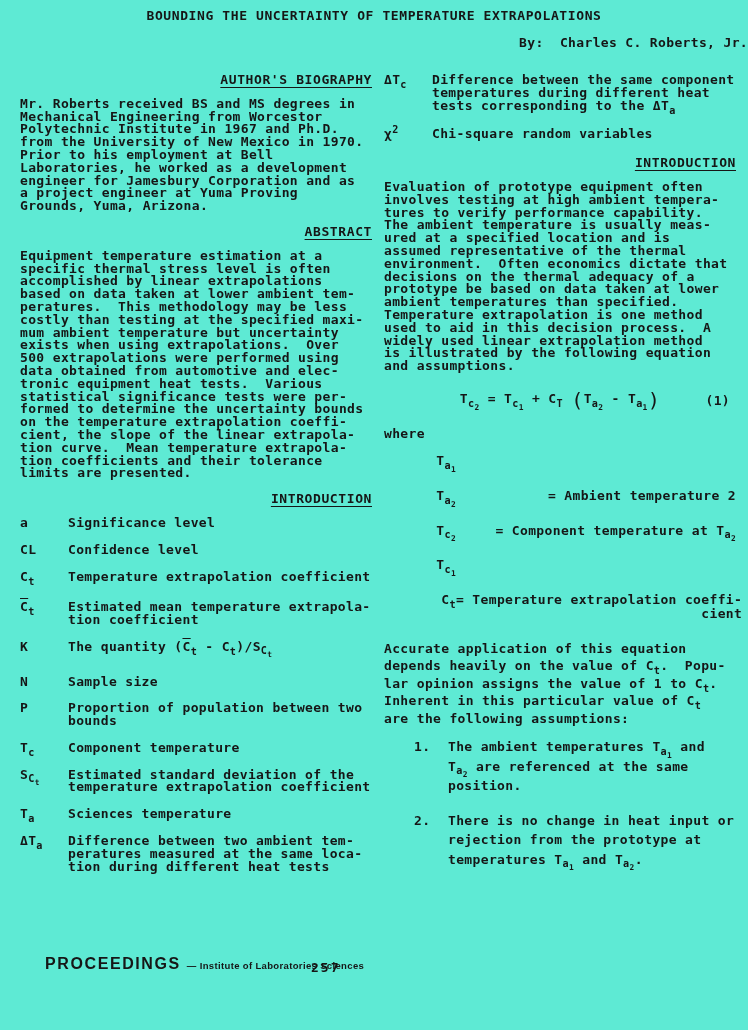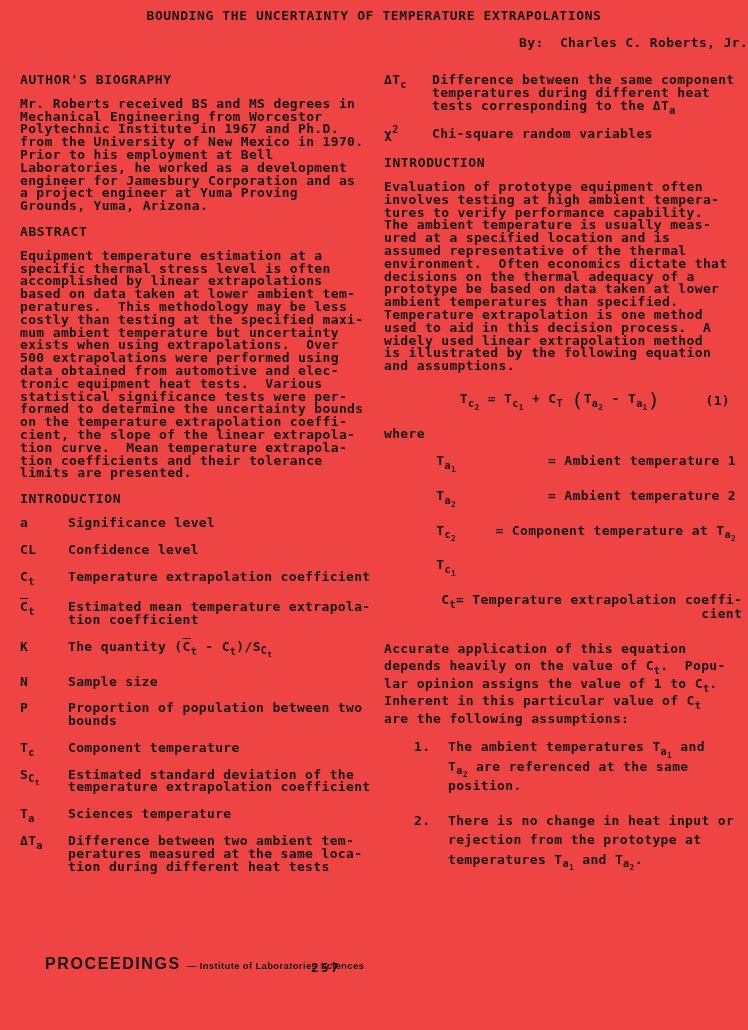--- a/index.html
+++ b/index.html
@@ -3,36 +3,36 @@
 <meta charset="utf-8">
 <style>
   html,body { margin:0; padding:0; }
   body {
     width:748px; height:1030px;
     background:#e9e9e7;
     font-family:"DejaVu Sans Mono","Liberation Mono",monospace;
   }
   .page {
     position:relative; width:748px; height:1030px;
-    background:#ef4444; color:#161616; overflow:hidden;
+    background:#5eead4; color:#161616; overflow:hidden;
     font-size:13px; font-weight:bold; letter-spacing:0.35px; line-height:12.8px;
   }
   .title {
     position:absolute; top:10px; left:0; width:748px;
     text-align:center; font-size:13px; letter-spacing:0.6px; white-space:pre;
   }
   .byline {
     position:absolute; top:37px; left:0; width:748px;
     text-align:right; white-space:pre;
   }
   .col { position:absolute; top:74px; }
   .col-left  { left:20px;  width:352px; }
   .col-right { left:384px; width:352px; }
   .sec-heading {
-    text-align:left; text-underline-offset:3px;
+    text-align:right; text-decoration:underline; text-underline-offset:3px;
     margin-bottom:11px; letter-spacing:0.6px;
   }
   .para { white-space:pre; margin-bottom:13px; }
   .nom-row { display:flex; margin-bottom:14px; }
   .nom-sym { width:48px; flex:0 0 48px; }
   .nom-desc { flex:1; white-space:pre; }
   .sub-roomy .nom-row { margin-bottom:16px; }
   sub { font-size:0.78em; line-height:0; }
   sup { font-size:0.78em; line-height:0; }
   .ol { text-decoration:overline; }
@@ -193,21 +193,20 @@
     <div class="equation-row">
       <span>T<sub>c<sub>2</sub></sub> = T<sub>c<sub>1</sub></sub> + C<sub>T</sub> <span class="bp">(</span>T<sub>a<sub>2</sub></sub> - T<sub>a<sub>1</sub></sub><span class="bp">)</span></span>
       <span class="eq-number">(1)</span>
     </div>
 
     <div class="where-label">where</div>
 
     <div class="defs">
       <div class="def-row">
         <span class="def-sym">T<sub>a<sub>1</sub></sub></span>
-        <span class="def-desc">= Ambient temperature 1</span>
       </div>
       <div class="def-row">
         <span class="def-sym">T<sub>a<sub>2</sub></sub></span>
         <span class="def-desc">= Ambient temperature 2</span>
       </div>
       <div class="def-row">
         <span class="def-sym">T<sub>c<sub>2</sub></sub></span>
         <span class="def-desc">= Component temperature at T<sub>a<sub>2</sub></sub></span>
       </div>
       <div class="def-row">

